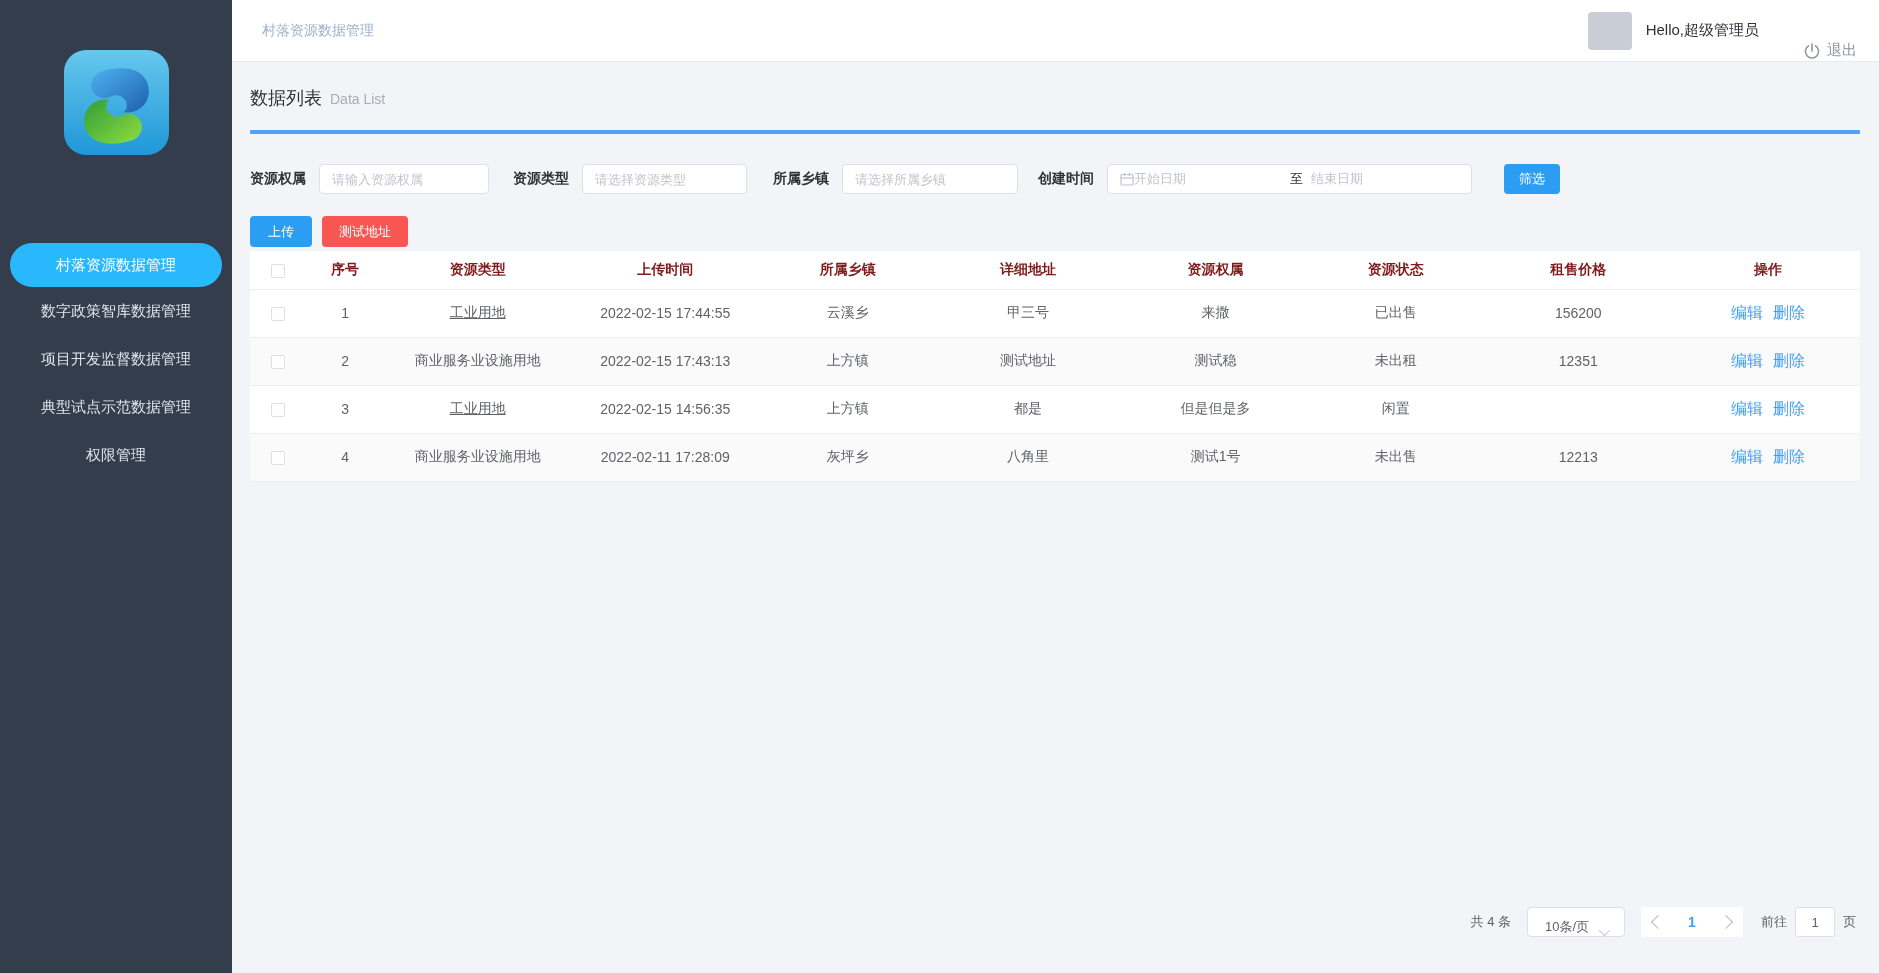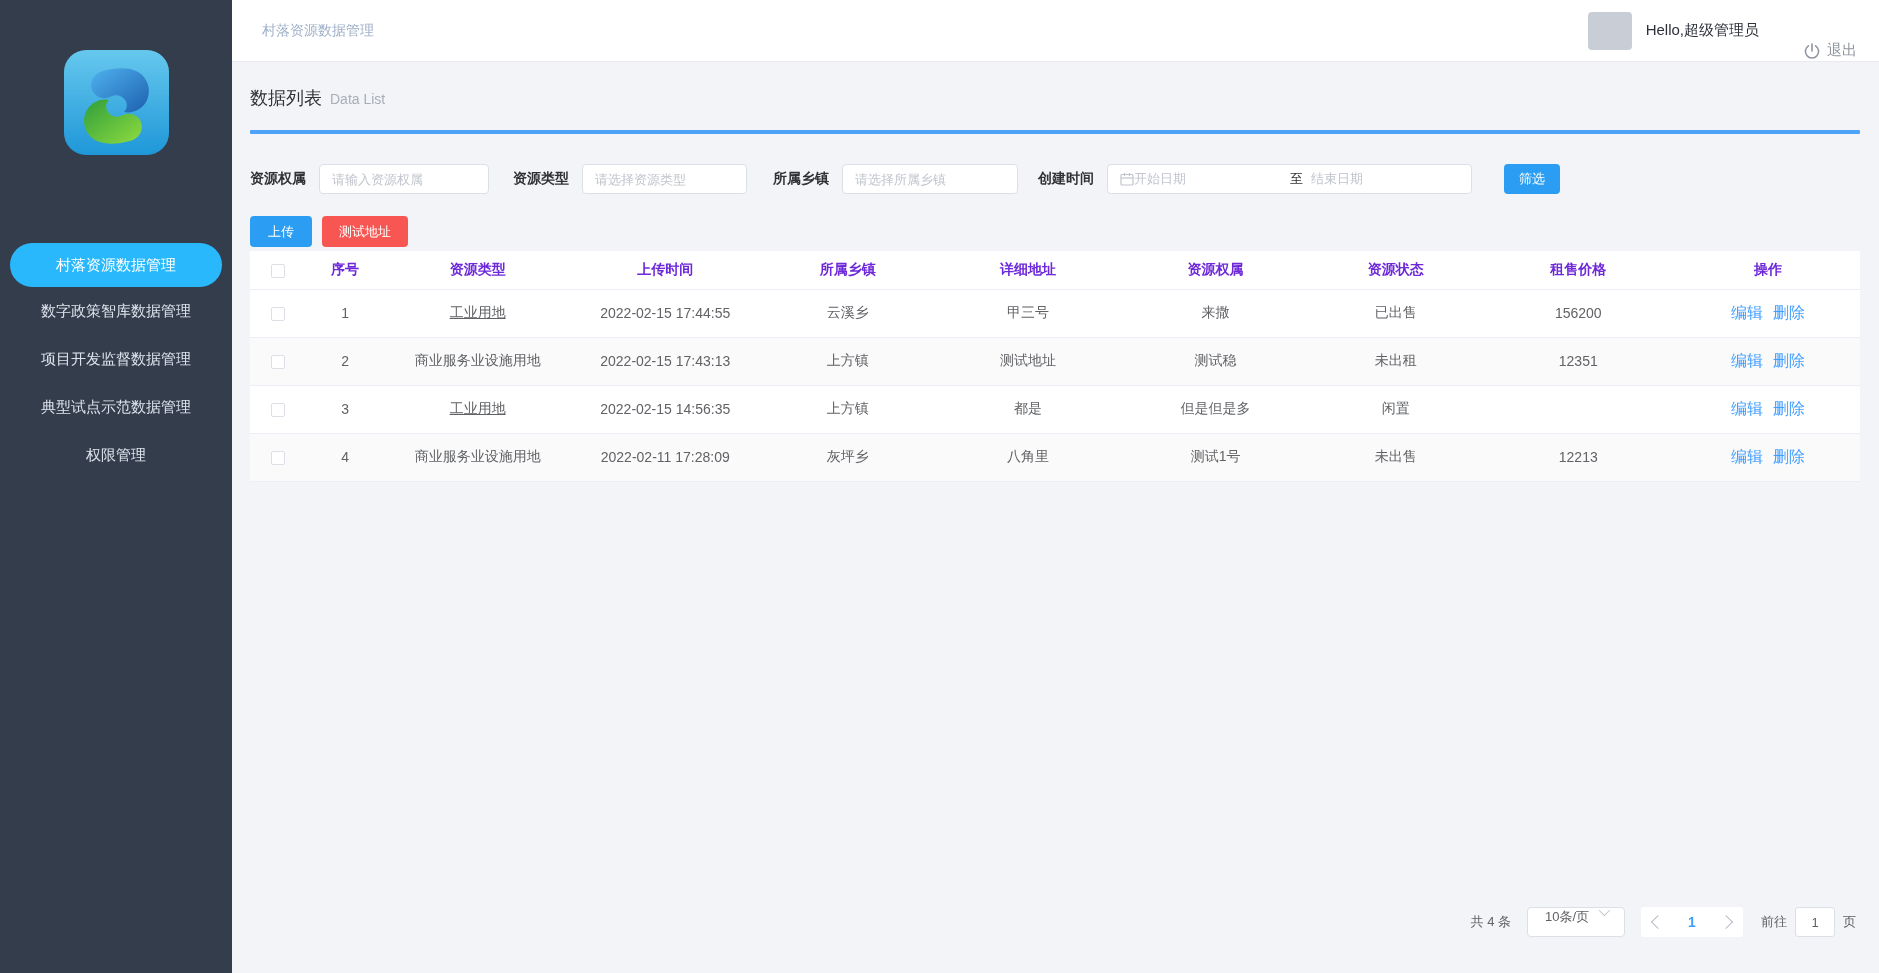--- a/index.html
+++ b/index.html
@@ -46,31 +46,31 @@
   .btn { border:none; border-radius:4px; color:#fff; font-size:13px; cursor:pointer; font-family:"Liberation Sans",sans-serif; }
   .btn-filter { margin-left:32px; width:56px; height:30px; background:#2b9df3; }
 
   
   .toolbar { margin-top:22px; display:flex; }
   .btn-upload { width:62px; height:31px; background:#2b9df3; }
   .btn-batch-delete { margin-left:10px; width:86px; height:31px; background:#f85653; }
 
   
   table { margin-top:4px; width:100%; border-collapse:collapse; table-layout:fixed; background:#fff; }
-  thead th { height:38px; font-size:14px; font-weight:bold; color:#6d28d9; text-align:center; border-bottom:1px solid #ebeef5; background:#fff; }
+  thead th { height:38px; font-size:14px; font-weight:bold; color:#7f1d1d; text-align:center; border-bottom:1px solid #ebeef5; background:#fff; }
   tbody td { height:48px; font-size:14px; color:#606266; text-align:center; border-bottom:1px solid #ebeef5; overflow:hidden; white-space:nowrap; }
   tbody tr.striped td { background:#fafafa; }
   .underlined { text-decoration:underline; }
   .checkbox { display:inline-block; width:14px; height:14px; border:1px solid #dcdfe6; border-radius:2px; background:#fff; vertical-align:middle; cursor:pointer; }
   .op-link { color:#409eff; cursor:pointer; font-size:16px; }
   .op-link + .op-link { margin-left:10px; }
 
   
   .pagination { margin-top:auto; padding:0 4px 36px 0; display:flex; align-items:center; justify-content:flex-end; font-size:13px; color:#606266; }
-  .page-size-select { margin-left:16px; width:98px; height:30px; background:#fff; border:1px solid #dcdfe6; border-radius:4px; display:flex; align-items:flex-start; justify-content:center; cursor:pointer; color:#606266; }
+  .page-size-select { margin-left:16px; width:98px; height:30px; background:#fff; border:1px solid #dcdfe6; border-radius:4px; display:flex; align-items:flex-end; justify-content:center; cursor:pointer; color:#606266; }
   .page-size-select .chev { margin-left:10px; }
   .pager { margin-left:16px; height:30px; background:#fff; border-radius:3px; display:flex; align-items:center; }
   .pager-btn { width:34px; height:30px; display:flex; align-items:center; justify-content:center; cursor:pointer; }
   .pager-num { width:34px; text-align:center; color:#409eff; font-weight:bold; font-size:14px; cursor:pointer; }
   .goto-label { margin-left:18px; }
   .goto-input { margin:0 8px; width:40px; height:30px; border:1px solid #dcdfe6; border-radius:3px; text-align:center; font-size:13px; color:#606266; outline:none; background:#fff; font-family:"Liberation Sans",sans-serif; }
   .chev-icon { width:10px; height:10px; border-right:1.5px solid #b6bcc8; border-bottom:1.5px solid #b6bcc8; display:inline-block; }
   .chev-left { transform:rotate(135deg); }
   .chev-right { transform:rotate(-45deg); }
   .chev-down { width:8px; height:8px; transform:rotate(45deg) translateY(-2px); border-color:#c0c4cc; }

